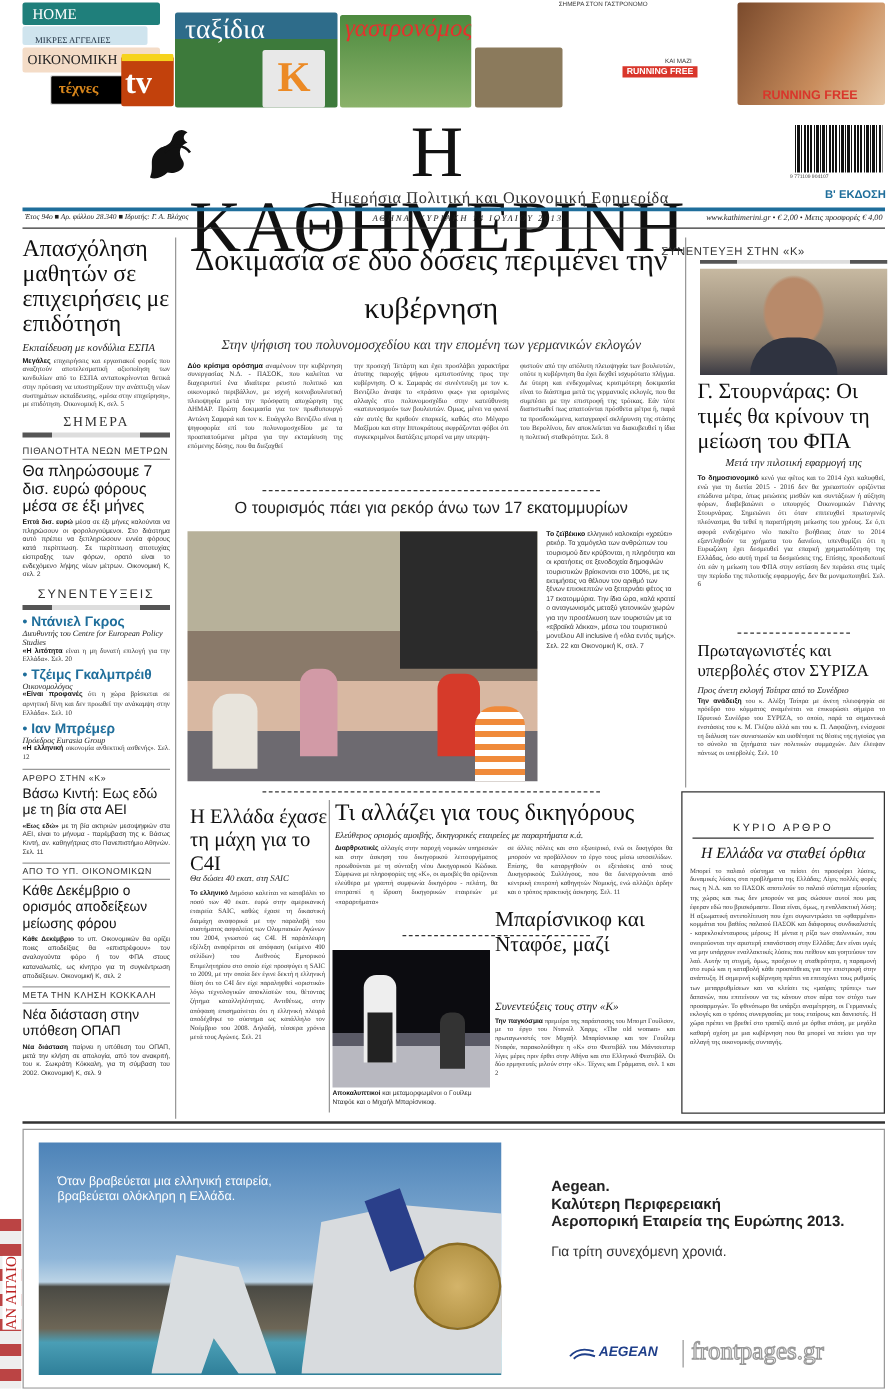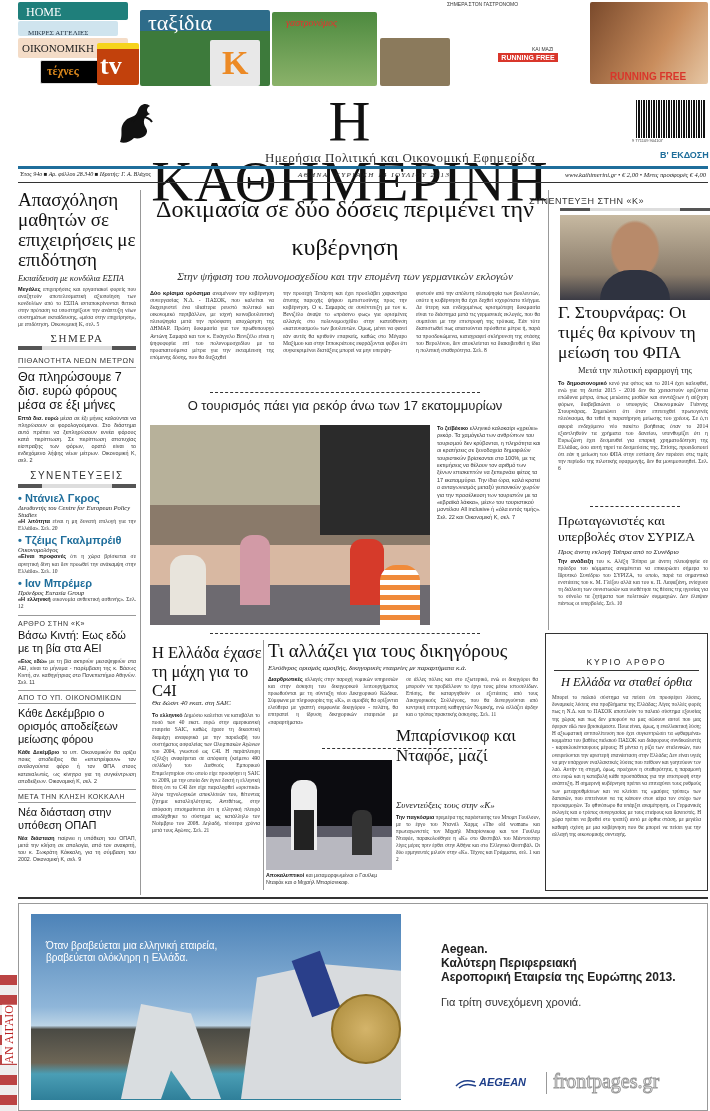--- a/index.html
+++ b/index.html
@@ -33,21 +33,21 @@
 <body>
 
 <div class="abs promo">
   <div class="mag" style="left:18px;top:2px;width:110px;height:18px;background:#1f7f7b"><span class="serif" style="color:#fff;font-size:12px;padding-left:8px">HOME</span></div>
   <div class="mag" style="left:18px;top:21px;width:100px;height:15px;background:#cfe4ee"><span class="serif" style="font-size:7px;padding-left:10px;color:#234">ΜΙΚΡΕΣ ΑΓΓΕΛΙΕΣ</span></div>
   <div class="mag" style="left:18px;top:38px;width:110px;height:20px;background:#f4dcc7"><span class="serif" style="font-size:11px;padding-left:4px;color:#222">ΟΙΚΟΝΟΜΙΚΗ</span></div>
   <div class="mag" style="left:40px;top:60px;width:65px;height:24px;background:#000000;border:1px solid #ddd"><span class="serif" style="font-size:12px;padding-left:6px;color:#d9871c;font-weight:bold">τέχνες</span></div>
   <div class="mag" style="left:97px;top:43px;width:42px;height:42px;background:#c2410c;border-top:6px solid #f6d31c"><span class="serif" style="font-size:26px;color:#fff;font-weight:bold;padding-left:3px;line-height:34px">tv</span></div>
   <div class="mag" style="left:140px;top:10px;width:130px;height:76px;background:linear-gradient(180deg,#2e6c8a 0 28%,#3d7a3b 28% 100%)"><span class="serif" style="font-size:22px;color:#fff;padding-left:8px">ταξίδια</span></div>
   <div class="mag" style="left:210px;top:40px;width:50px;height:46px;background:#e8e8e8"><span class="serif" style="font-size:34px;color:#ec8a25;font-weight:bold;padding-left:12px;line-height:46px">K</span></div>
-  <div class="mag" style="left:272px;top:12px;width:105px;height:74px;background:linear-gradient(180deg,#4d8a3f,#8bb26a)"><span class="serif" style="font-size:10px;color:#e8302d;font-style:italic;padding-left:14px">γαστρονόμος</span></div>
+  <div class="mag" style="left:272px;top:12px;width:105px;height:74px;background:linear-gradient(180deg,#4d8a3f,#8bb26a)"><span class="serif" style="font-size:20px;color:#e8302d;font-style:italic;padding-left:4px">γαστρονόμος</span></div>
   <div class="mag" style="left:380px;top:38px;width:70px;height:48px;background:#8b7a5c"></div>
   <div class="abs sans" style="left:447px;top:1px;font-size:5px;color:#333">ΣΗΜΕΡΑ ΣΤΟΝ ΓΑΣΤΡΟΝΟΜΟ</div>
   <div class="abs sans" style="left:532px;top:46px;font-size:5px;color:#333">ΚΑΙ ΜΑΖΙ</div>
   <div class="abs sans" style="left:498px;top:53px;width:60px;height:9px;background:#d9362b;color:#fff;font-size:7px;font-weight:bold;text-align:center;line-height:9px">RUNNING FREE</div>
   <div class="mag" style="left:590px;top:2px;width:118px;height:82px;background:linear-gradient(120deg,#7a4a2c,#c98d5d 60%,#e6c7a5)">
       <span class="sans" style="position:absolute;bottom:2px;left:20px;font-size:10px;font-weight:bold;color:#d9362b">RUNNING FREE</span>
     </div>
 </div>
 
 <div class="abs" style="left:112px;top:98px;width:48px;height:50px">
@@ -135,21 +135,21 @@
 </div>
 <div class="abs body-txt sans" style="left:437px;top:425px;width:105px;font-family:'Liberation Sans',sans-serif;font-size:5.5px;line-height:7.4px;text-align:left"><b>Το ζεϊβέκικο</b> <span>ελληνικό καλοκαίρι «χρεύει» ρεκόρ. Τα χαμόγελα των ανθρώπων του τουρισμού δεν κρύβονται, η πληρότητα και οι κρατήσεις σε ξενοδοχεία δημοφιλών τουριστικών βρίσκονται στο 100%, με τις εκτιμήσεις να θέλουν τον αριθμό των ξένων επισκεπτών να ξεπερνάει φέτος τα 17 εκατομμύρια. Την ίδια ώρα, καλά κρατεί ο ανταγωνισμός μεταξύ γειτονικών χωρών για την προσέλκυση των τουριστών με τα «εβραϊκά λάκκα», μέσω του τουριστικού μοντέλου All inclusive ή «όλα εντός τιμής». Σελ. 22 και Οικονομική Κ, σελ. 7</span></div>
 
 <div class="abs vline" style="left:548px;top:190px;height:440px"></div>
 <div class="abs sans" style="left:529px;top:196px;width:155px;text-align:left;font-size:9px;letter-spacing:.5px;color:#333">ΣΥΝΕΝΤΕΥΞΗ ΣΤΗΝ «Κ»</div>
 <div class="abs grey-bar" style="left:560px;top:208px;width:150px;height:3px"></div>
 <div class="abs photo" style="left:560px;top:215px;width:150px;height:85px;background:radial-gradient(ellipse 25px 30px at 75px 35px,#b88a6a 90%,transparent 100%),linear-gradient(180deg,#c7b9a1,#8a7c6b 70%,#3b3b44)">
   <div style="position:absolute;left:40px;bottom:0;width:70px;height:30px;background:#2f3340;border-radius:30px 30px 0 0"></div>
 </div>
 <div class="abs serif" style="left:558px;top:302px;width:152px;font-size:17.5px;line-height:20px;color:#111">Γ. Στουρνάρας: Οι τιμές θα κρίνουν τη μείωση του ΦΠΑ</div>
-<div class="abs serif" style="left:560px;top:365px;width:150px;font-size:8.5px;text-align:center">Μετά την πιλοτική εφαρμογή της</div>
+<div class="abs serif" style="left:560px;top:365px;width:150px;font-size:8.5px;font-style:italic;text-align:center">Μετά την πιλοτική εφαρμογή της</div>
 <div class="abs body-txt" style="left:558px;top:380px;width:150px"><b>Το δημοσιονομικό</b> <span>κενό για φέτος και το 2014 έχει καλυφθεί, ενώ για τη διετία 2015 - 2016 δεν θα χρειαστούν οριζόντια επώδυνα μέτρα, όπως μειώσεις μισθών και συντάξεων ή αύξηση φόρων, διαβεβαιώνει ο υπουργός Οικονομικών Γιάννης Στουρνάρας. Σημειώνει ότι όταν επιτευχθεί πρωτογενές πλεόνασμα, θα τεθεί η παρατήρηση μείωσης του χρέους. Σε ό,τι αφορά ενδεχόμενο νέο πακέτο βοήθειας όταν το 2014 εξαντληθούν τα χρήματα του δανείου, υπενθυμίζει ότι η Ευρωζώνη έχει δεσμευθεί για επαρκή χρηματοδότηση της Ελλάδας, όσο αυτή τηρεί τα δεσμεύσεις της. Επίσης, προειδοποιεί ότι εάν η μείωση του ΦΠΑ στην εστίαση δεν περάσει στις τιμές την περίοδο της πιλοτικής εφαρμογής, δεν θα μονιμοποιηθεί. Σελ. 6</span></div>
 <div class="abs dash" style="left:590px;top:506px;width:90px"></div>
 
 <div class="abs serif" style="left:558px;top:513px;width:152px;font-size:13.5px;line-height:16px;color:#111">Πρωταγωνιστές και υπερβολές στον ΣΥΡΙΖΑ</div>
 <div class="abs serif" style="left:558px;top:548px;width:152px;font-size:7px;font-style:italic">Προς άνετη εκλογή Τσίπρα από το Συνέδριο</div>
 <div class="abs body-txt" style="left:558px;top:558px;width:150px;font-size:5.4px;line-height:7px"><b>Την ανάδειξη</b> <span>του κ. Αλέξη Τσίπρα με άνετη πλειοψηφία σε πρόεδρο του κόμματος αναμένεται να επικυρώσει σήμερα το Ιδρυτικό Συνέδριο του ΣΥΡΙΖΑ, το οποίο, παρά τα σημαντικά ενστάσεις του κ. Μ. Γλέζου αλλά και του κ. Π. Λαφαζάνη, ενίσχυσε τη διάλυση των συνιστωσών και υιοθέτησε τις θέσεις της ηγεσίας για το σύνολο τα ζητήματα των πολιτικών συμμαχιών. Δεν έλειψαν πάντως οι υπερβολές. Σελ. 10</span></div>
 
 <div class="abs dash" style="left:210px;top:633px;width:270px"></div>
 <div class="abs serif" style="left:152px;top:643px;width:110px;font-size:16.5px;line-height:19px;color:#111">Η Ελλάδα έχασε τη μάχη για το C4I</div>
 <div class="abs serif" style="left:152px;top:699px;width:110px;font-size:7px;font-style:italic">Θα δώσει 40 εκατ. στη SAIC</div>

